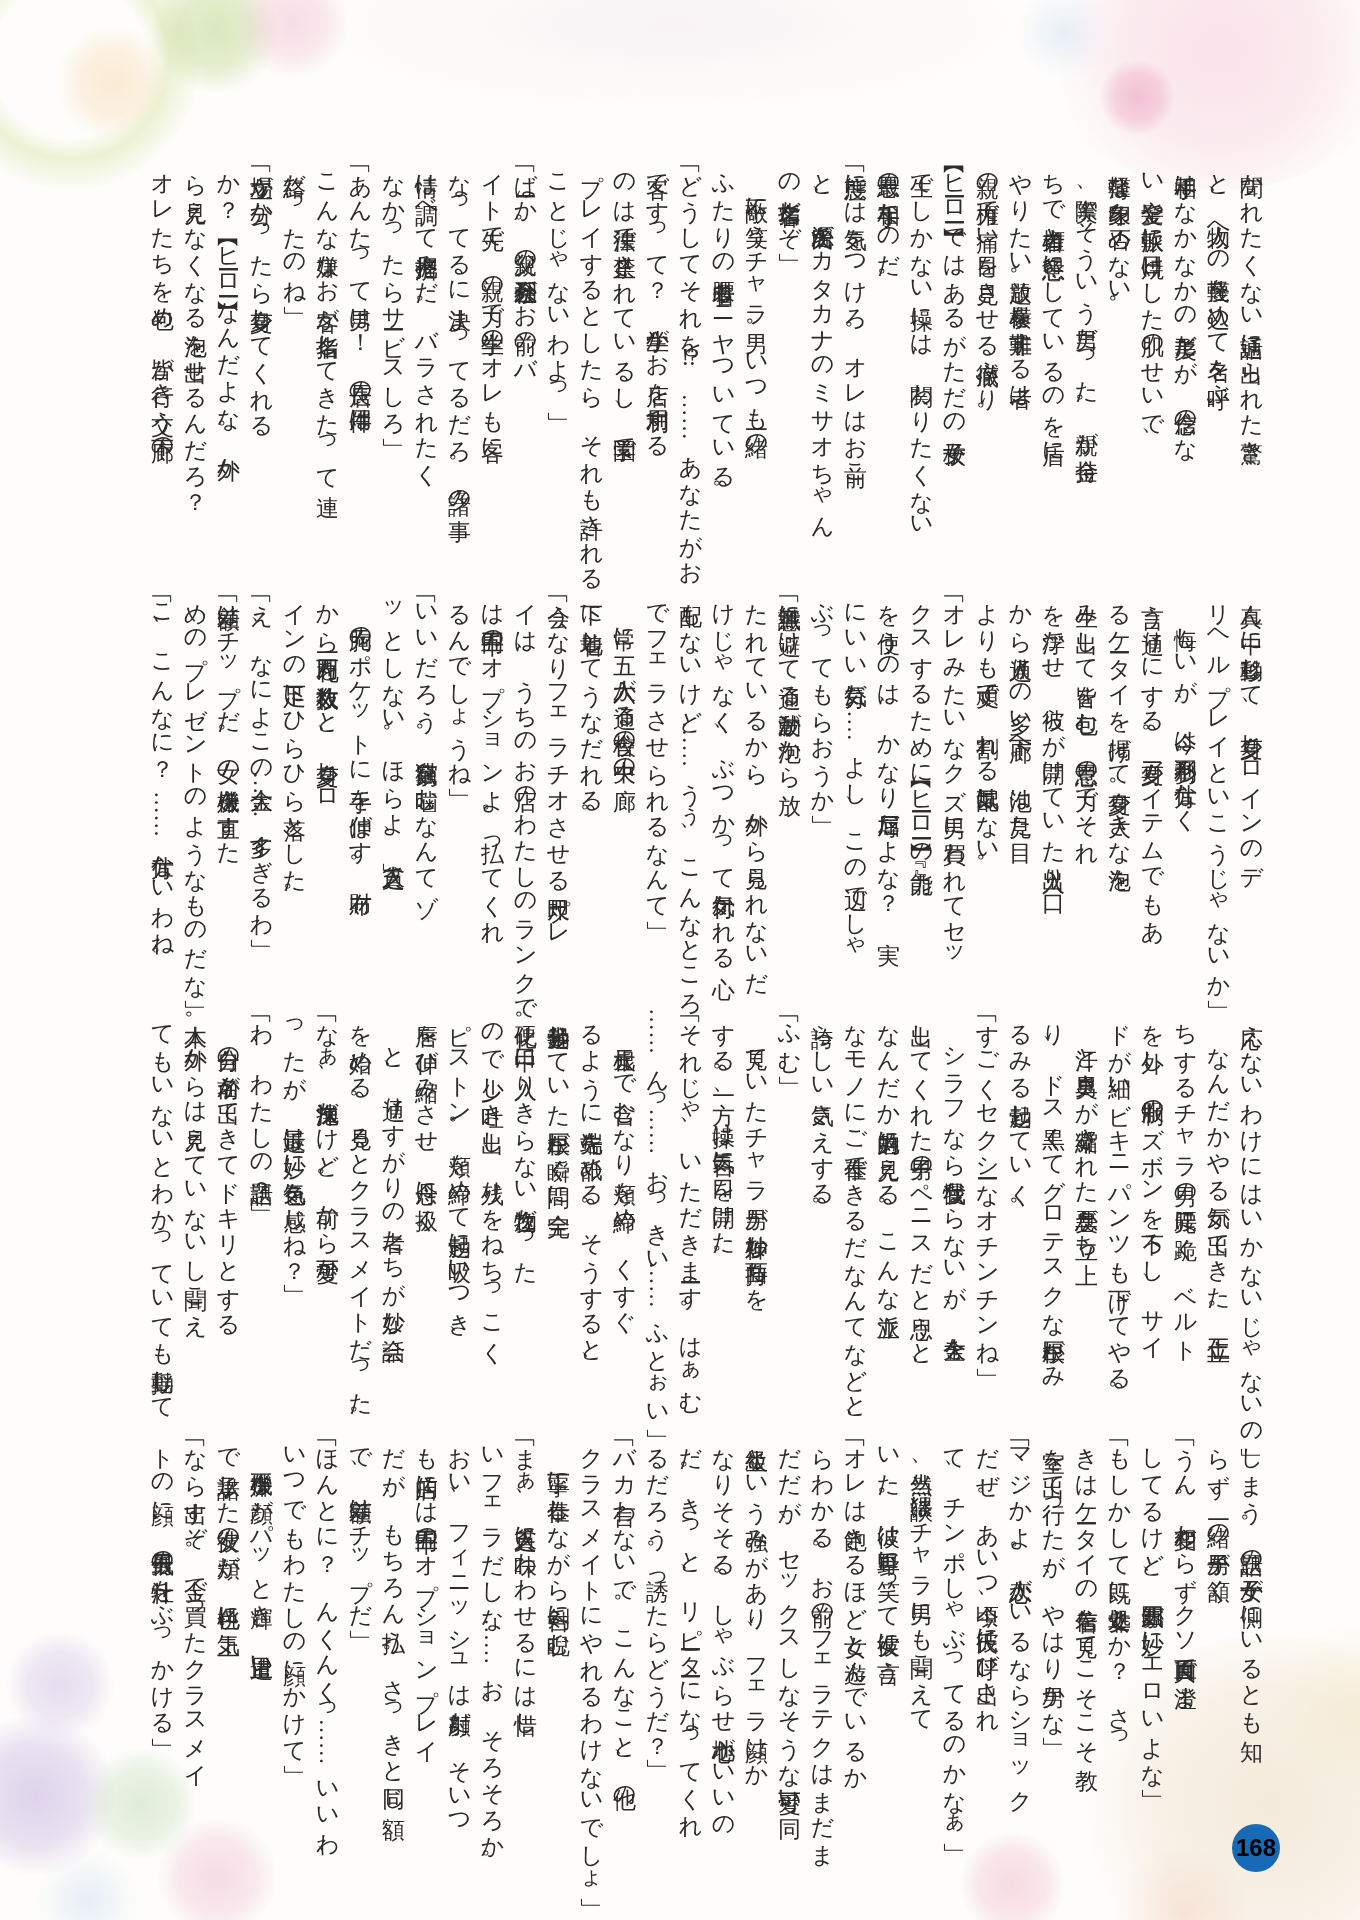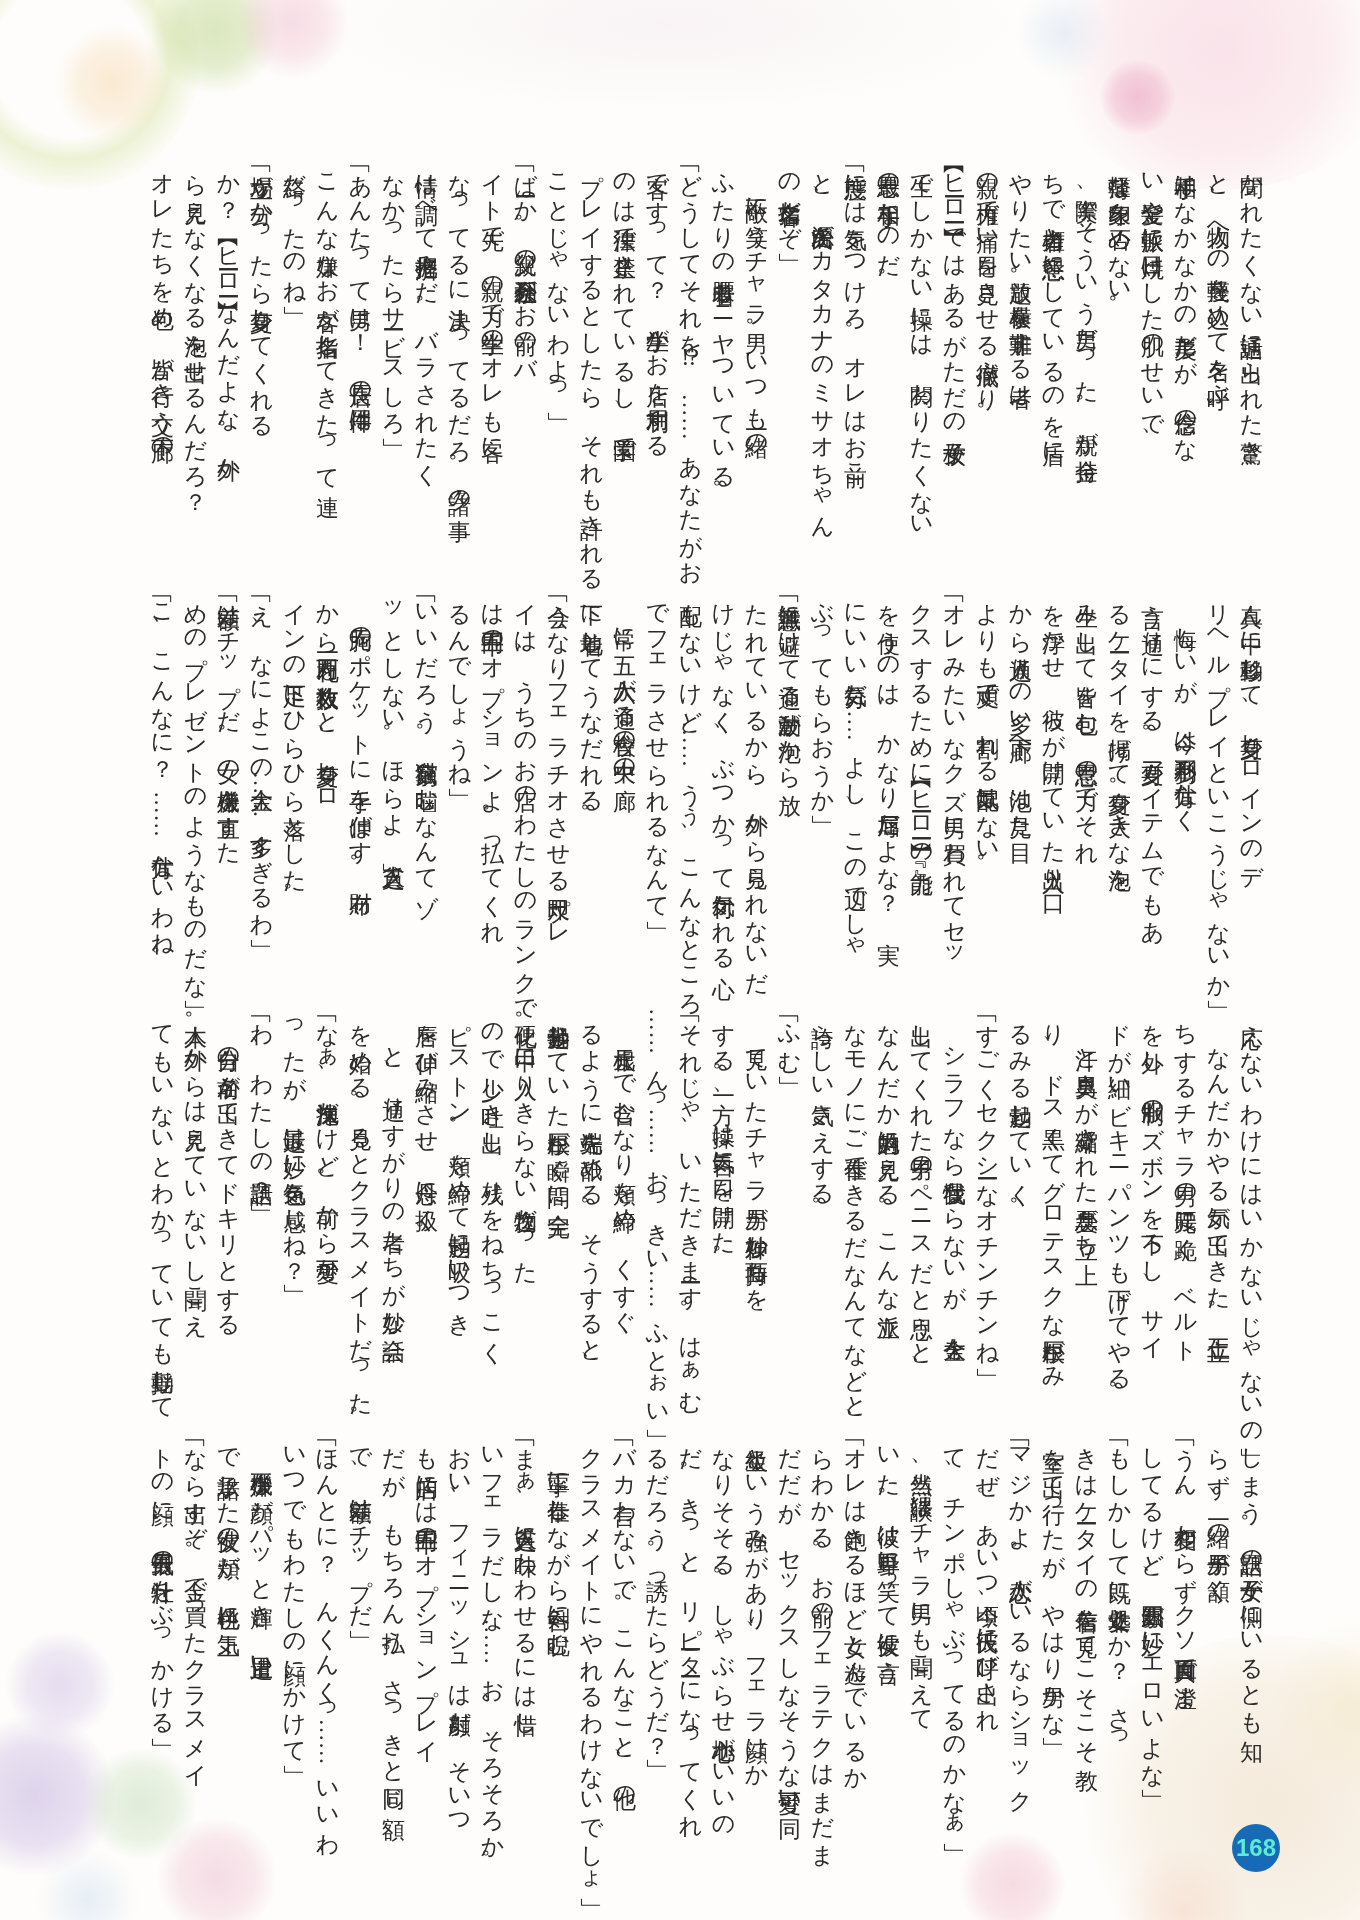--- a/index.html
+++ b/index.html
@@ -31,21 +31,21 @@
     overflow:visible;
   }
   .vband p{margin:0;padding:0;white-space:pre;}
   .page-number{
     position:absolute;
     left:1232px;top:1824px;
     width:48px;height:48px;
     border-radius:50%;
     display:flex;align-items:center;justify-content:center;
     font-family:"Liberation Sans","DejaVu Sans",sans-serif;
-    font-size:24px;font-weight:bold;color:#5eead4;
+    font-size:24px;font-weight:bold;color:#000000;
     background:#176ab5;
   }
 </style>
 </head>
 <body>
 
 <div class="page" style="background-color: rgb(254, 253, 251); color: rgb(43, 43, 43);">
 
   <div class="bokeh" style="left:-60px;top:-70px;width:260px;height:260px;
               background:radial-gradient(circle,rgba(255,255,255,0) 42%,rgba(222,232,180,0.55) 54%,rgba(222,232,180,0) 72%);"></div>

